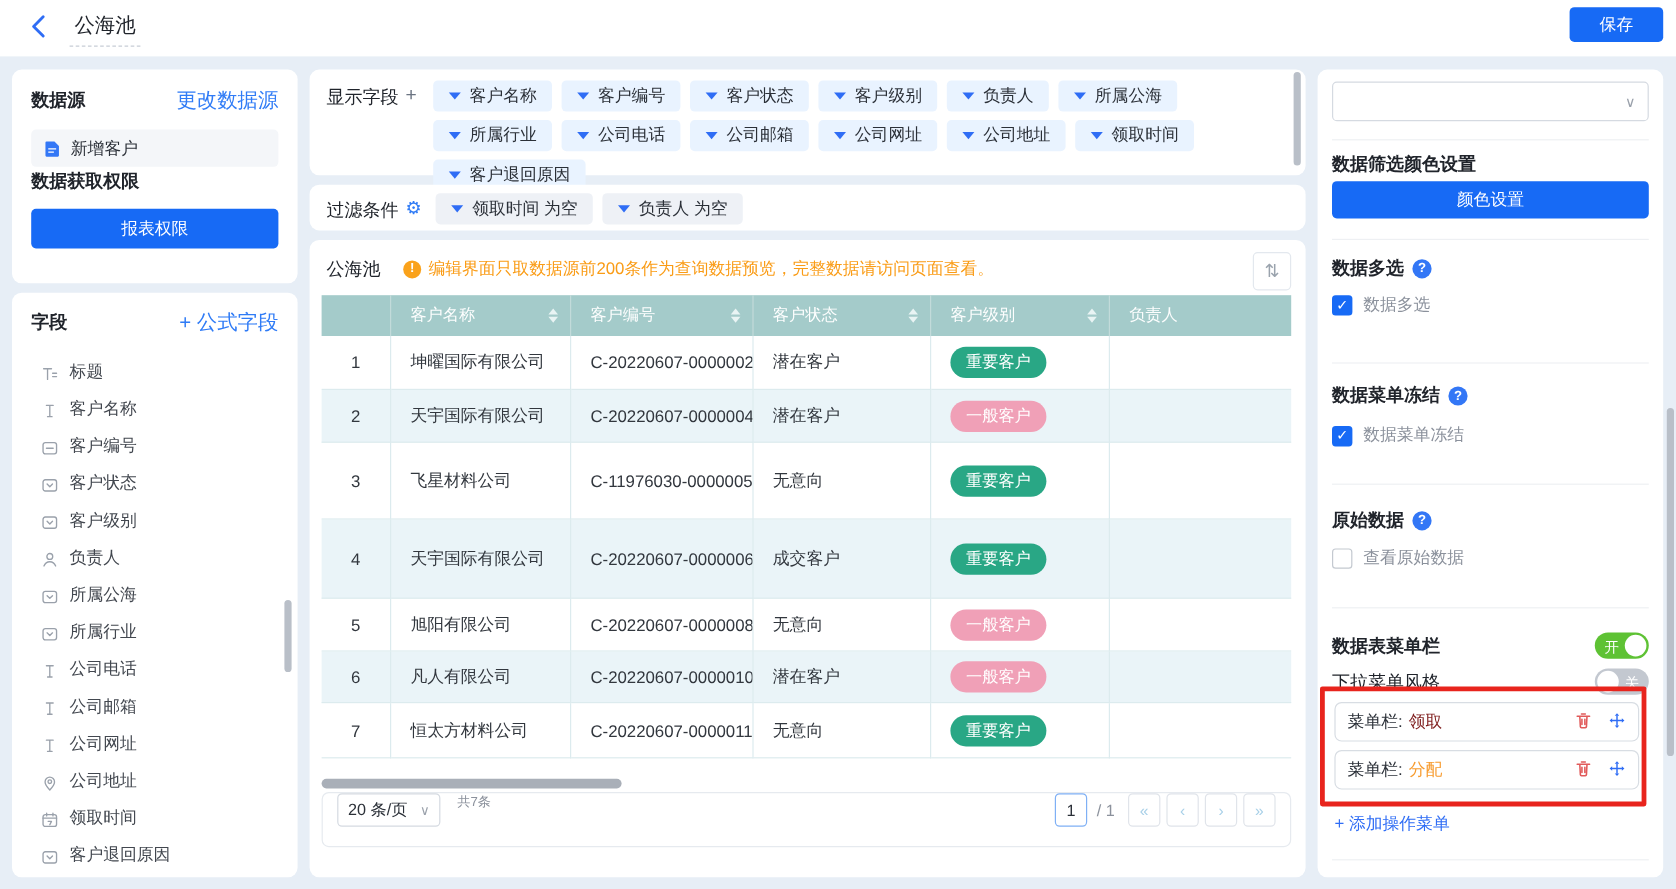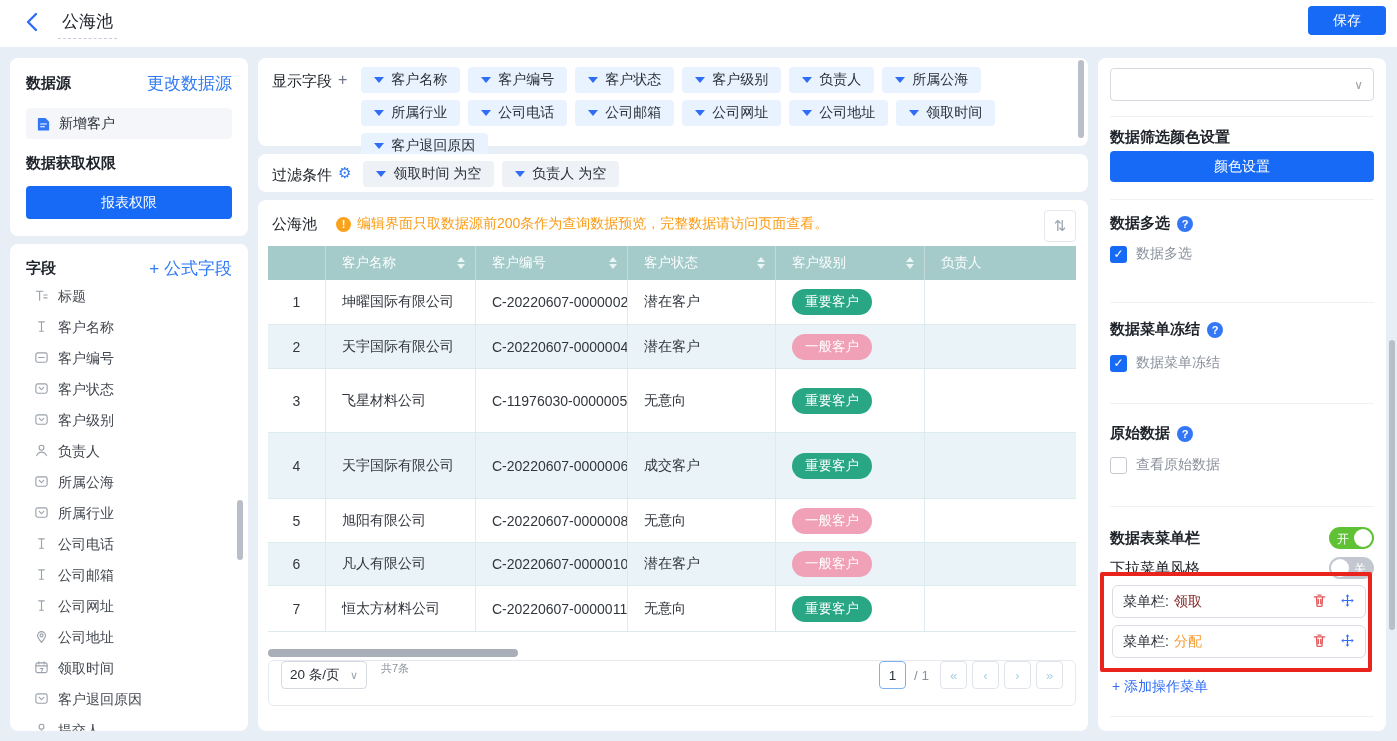--- a/index.html
+++ b/index.html
@@ -19,21 +19,21 @@
   #p-datasource{left:10px;top:58px;width:238px;height:178px;padding:14px 16px}
   .flex-between{display:flex;justify-content:space-between;align-items:center}
   .sec-title{font-size:15px;font-weight:bold;color:#20242b}
   .link{font-size:17px;color:#2f7bf6;cursor:pointer}
   .ds-item{margin-top:13px;background:#f4f6f9;border-radius:4px;height:31px;display:flex;
     align-items:center;gap:8px;padding:0 10px;font-size:14px;color:#2b3038;cursor:pointer}
   .perm-btn{margin-top:13px;height:33px;background:#176af5;color:#fff;border-radius:4px;
     display:flex;align-items:center;justify-content:center;font-size:14px;cursor:pointer}
   #p-fields{left:10px;top:244px;width:238px;height:487px;padding:13px 16px;overflow:hidden}
   .field-list{margin-top:8px}
-  .field-item{height:31px;display:flex;align-items:flex-start;gap:9px;padding-left:8px;
+  .field-item{height:31px;display:flex;align-items:flex-end;gap:9px;padding-left:8px;
     font-size:14px;color:#42474f;cursor:pointer}
   .field-item svg{flex:0 0 auto}
 
   
   #p-display{left:258px;top:58px;width:830px;height:88px;padding:9px 14px}
   .chip-zone{display:flex;align-items:flex-start}
   .zone-label{font-size:15px;color:#20242b;padding-top:5px;white-space:nowrap}
   .plus-glyph{color:#6b7482;font-size:16px;padding:4px 0 0 6px}
   .chips{display:flex;flex-wrap:wrap;gap:7px 8px;margin-left:14px;width:724px}
   .chip{display:inline-flex;align-items:center;gap:7px;background:#e9f3ff;border-radius:4px;
@@ -138,21 +138,21 @@
       <span class="sec-title">数据源</span>
       <span class="link">更改数据源</span>
     </div>
     <div class="ds-item">
       <svg width="15" height="16" viewBox="0 0 16 16">
           <path fill="#3377f6" d="M3 1.5h7l4 4V14a1 1 0 0 1-1 1H3a1 1 0 0 1-1-1V2.5a1 1 0 0 1 1-1z"></path>
           <path stroke="#fff" stroke-width="1.1" d="M4.5 8h7M4.5 11h5"></path>
         </svg>
       <span>新增客户</span>
     </div>
-    <div class="sec-title" style="margin-top:15px">数据获取权限</div>
+    <div class="sec-title" style="margin-top:3px">数据获取权限</div>
     <div class="perm-btn">报表权限</div>
   </div>
 
   <div class="panel" id="p-fields">
     <div class="flex-between">
       <span class="sec-title">字段</span>
       <span class="link">+ 公式字段</span>
     </div>
     <div class="field-list" id="field-list">
         <div class="field-item">

